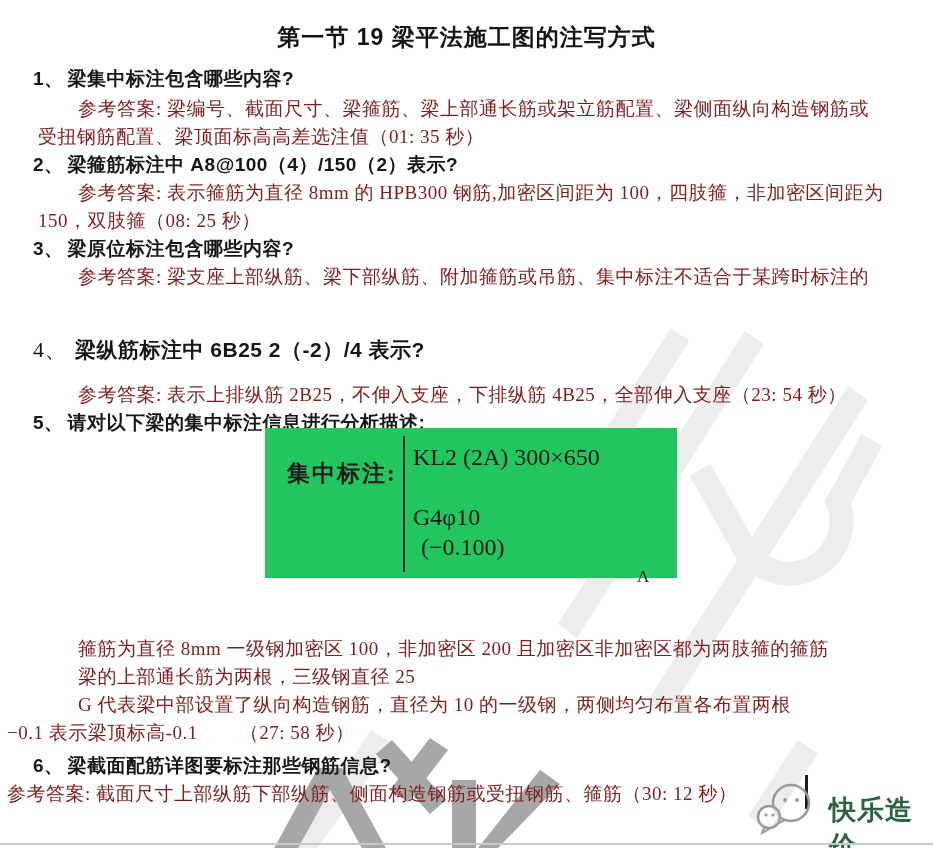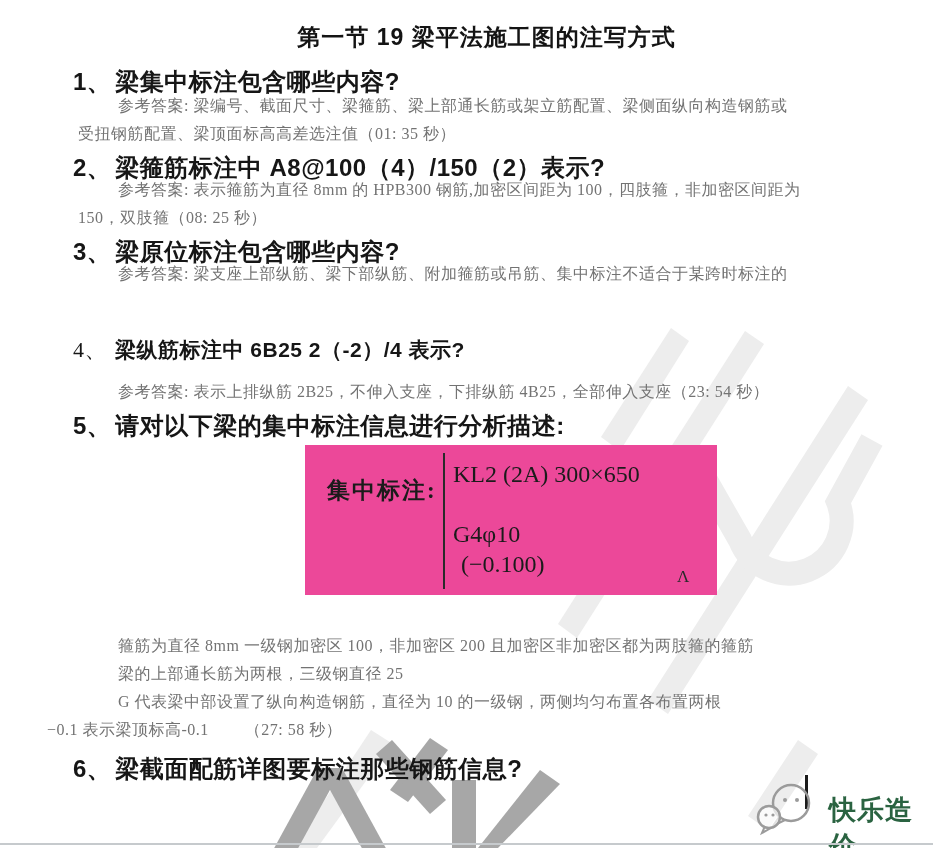--- a/index.html
+++ b/index.html
@@ -1,32 +1,32 @@
 <!DOCTYPE html>
 <html><head>
 <meta charset="utf-8">
 <style>
   html,body{margin:0;padding:0;background:#ffffff;}
   .canvas{
     position:relative;width:933px;height:848px;background:#ffffff;
     font-family:"Liberation Sans",sans-serif;overflow:hidden;
   }
-  .abs{position:absolute;white-space:pre;margin-left:40px;}
+  .abs{position:absolute;white-space:pre;}
   .title{
     left:0;right:0;text-align:center;top:22px;
     font-size:23px;font-weight:bold;color:#141414;letter-spacing:1px;
   }
-  .q{font-size:24px;font-weight:bold;color:#161616;letter-spacing:0.5px;}
+  .q{font-size:19px;font-weight:bold;color:#161616;letter-spacing:0.5px;}
   .q .qnum{margin-right:4px;}
-  .a{font-size:16px;color:#737373;font-family:"Liberation Serif",serif;letter-spacing:0.5px;}
+  .a{font-size:19px;color:#7f1d1d;font-family:"Liberation Serif",serif;letter-spacing:0.5px;}
   .q4{font-size:21px;}
   .q4 .qnum{font-family:"Liberation Serif",serif;font-weight:normal;font-size:22px;margin-right:8px;}
   .figure-box{
-    left:265px;top:445px;width:412px;height:150px;
-    background:#ec4899;z-index:1;
+    left:265px;top:428px;width:412px;height:150px;
+    background:#22c55e;z-index:1;
   }
   .fig-label{
     position:absolute;left:22px;top:30px;font-size:23px;font-weight:bold;
     color:#1b1b1b;font-family:"Liberation Serif",serif;letter-spacing:2px;
   }
   .fig-rule{position:absolute;left:138px;top:8px;width:2px;height:136px;background:#2a2a2a;}
   .fig-line{
     position:absolute;left:148px;font-size:24px;color:#1b1b1b;
     font-family:"Liberation Serif",serif;white-space:pre;
   }
@@ -96,20 +96,21 @@
       <div class="fig-line" style="top:106px;left:156px;">(−0.100)</div>
     </div>
     <div class="abs fig-caret">Λ</div>
 
     <div class="abs a" style="left:78px;top:636px;">箍筋为直径 8mm 一级钢加密区 100，非加密区 200 且加密区非加密区都为两肢箍的箍筋</div>
     <div class="abs a" style="left:78px;top:664px;">梁的上部通长筋为两根，三级钢直径 25</div>
     <div class="abs a" style="left:78px;top:692px;">G 代表梁中部设置了纵向构造钢筋，直径为 10 的一级钢，两侧均匀布置各布置两根</div>
     <div class="abs a" style="left:7px;top:720px;">−0.1 表示梁顶标高-0.1        （27: 58 秒）</div>
 
     <div class="abs q" style="left:33px;top:753px;"><span class="qnum">6、</span><span>梁截面配筋详图要标注那些钢筋信息?</span></div>
+    <div class="abs a" style="left:7px;top:781px;">参考答案: 截面尺寸上部纵筋下部纵筋、侧面构造钢筋或受扭钢筋、箍筋（30: 12 秒）</div>
   </div>
 
   <div class="brand-layer">
     <div class="text-cursor"></div>
     <svg width="62" height="54" viewBox="0 0 62 54" style="position:absolute;left:755px;top:782px;">
       <circle cx="36" cy="21" r="18" fill="none" stroke="#9b9b9b" stroke-width="2.5"></circle>
       <path d="M 24 35 L 18 44 L 30 38" fill="none" stroke="#9b9b9b" stroke-width="2"></path>
       <circle cx="14" cy="35" r="11" fill="#ffffff" fill-opacity="0.7" stroke="#9b9b9b" stroke-width="2.5"></circle>
       <path d="M 10 44 L 7 51 L 16 46" fill="none" stroke="#9b9b9b" stroke-width="2"></path>
       <circle cx="30" cy="18" r="2" fill="#9b9b9b"></circle>

